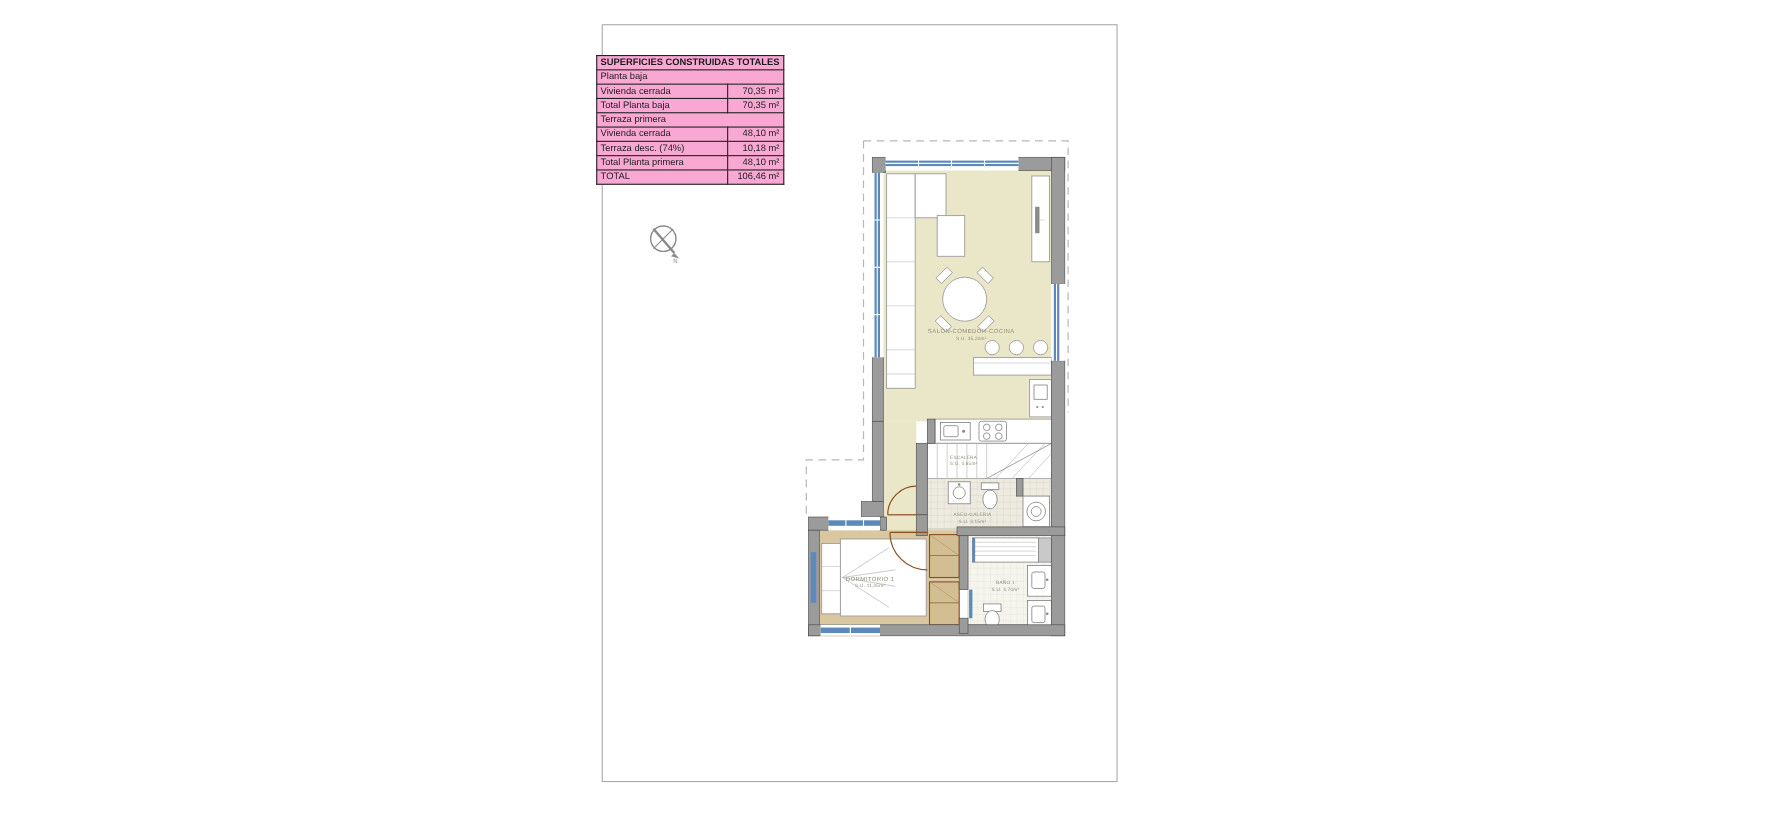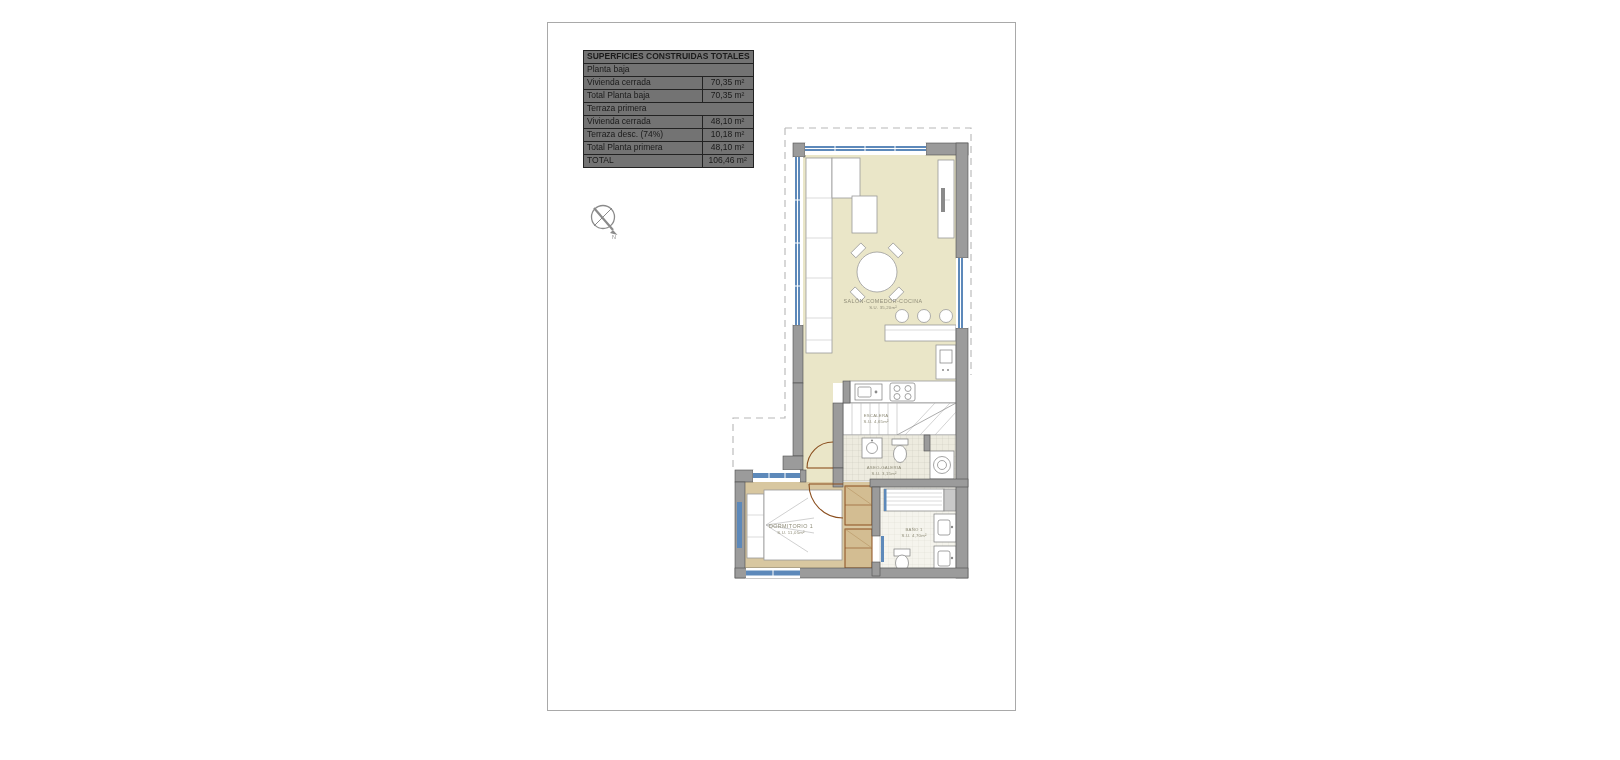--- a/index.html
+++ b/index.html
@@ -1,25 +1,25 @@
 <!DOCTYPE html>
 <html><head>
 <meta charset="utf-8">
 <style>
   html,body{margin:0;padding:0;background:#ffffff;}
   .canvas{position:relative;width:1620px;height:760px;background:#ffffff;overflow:hidden;
           font-family:"Liberation Sans", sans-serif;}
   .page{position:absolute;left:547px;top:22px;width:469px;height:689px;
         background:#ffffff;border:1px solid #a9a9a9;box-sizing:border-box;}
-  table.areas{position:absolute;left:583px;top:50px;width:166px;border-collapse:collapse;background:#737373;padding-left:30px;}
+  table.areas{position:absolute;left:542px;top:50px;width:166px;border-collapse:collapse;background:#f9a8d4;padding-left:30px;}
   table.areas td{border:1px solid #222;font-size:8.5px;color:#1a1a1a;padding:1px 3px;height:10px;
         line-height:1.1;white-space:nowrap;font-family:"Liberation Sans", sans-serif;}
   td.hdr{text-align:center;font-weight:bold;}
   td.sub{text-align:left;}
-  td.val{text-align:center;width:44px;}
+  td.val{text-align:right;width:44px;}
   svg.plan{position:absolute;left:540px;top:15px;width:480px;height:700px;}
   .lbl{fill:#8f8c78;font-size:5.4px;letter-spacing:.4px;text-anchor:middle;
        font-family:"Liberation Sans", sans-serif;}
   .lbl2{fill:#8f8c78;font-size:4.3px;letter-spacing:.2px;text-anchor:middle;
        font-family:"Liberation Sans", sans-serif;}
   .wall{fill:#9b9b9b;stroke:#4f4f4f;stroke-width:.6;}
   .furn{fill:#ffffff;stroke:#9a9a9a;stroke-width:.8;}
   .fix{fill:#ffffff;stroke:#7c7c7c;stroke-width:.7;}
   .dash{fill:none;stroke:#b7b7b7;stroke-width:1.1;stroke-dasharray:7 5;}
   .glass{fill:#5d89ba;stroke:none;}

